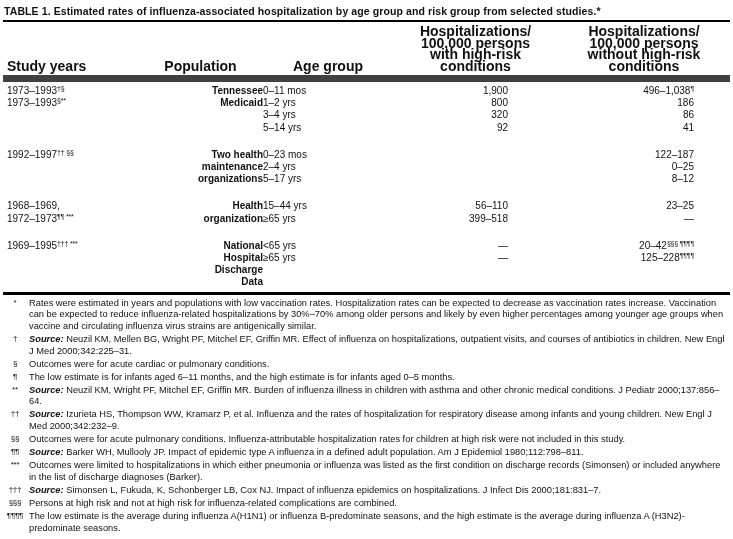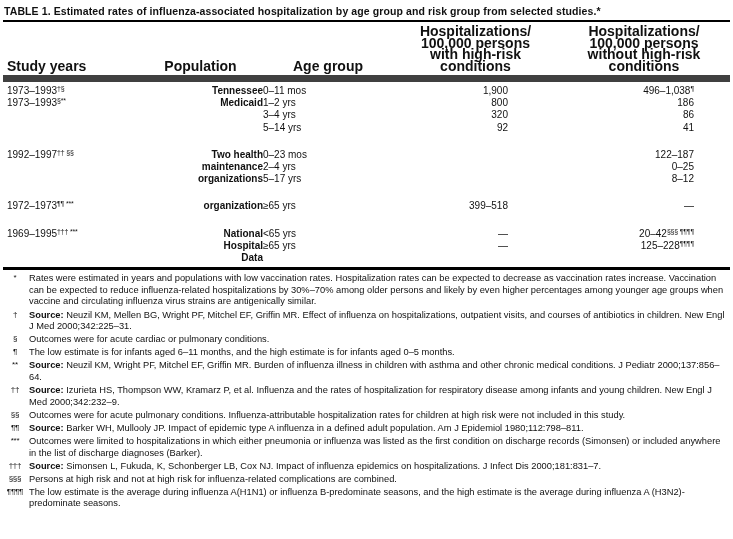--- a/index.html
+++ b/index.html
@@ -42,21 +42,21 @@
 
   .rule-bottom { height:3px; background:#000; margin-top:3px; }
 
   .footnotes { margin-top:3px; font-size:9.3px; line-height:11.6px; }
   .fn { display:flex; align-items:flex-start; margin-bottom:1.5px; }
   .fn-marker {
     flex:0 0 24px; text-align:center; font-size:8px;
     position:relative; top:-1px; letter-spacing:-0.2px; white-space:nowrap;
   }
   .fn-text { flex:1 1 auto; padding-left:2px; }
-  .fn-text b { font-weight:bold; }
+  .fn-text b { font-weight:bold;font-style:italic; }
 </style>
 </head>
 <body>
 
 <div class="page">
   <div class="title">TABLE 1. Estimated rates of influenza-associated hospitalization by age group and risk group from selected studies.*</div>
   <div class="rule-title"></div>
 
   <table class="data">
     <colgroup>
@@ -131,20 +131,27 @@
           <td class="c0"></td>
           <td class="c1">organizations</td>
           <td class="c2">5–17 yrs</td>
           <td class="c3"></td>
           <td class="c4">8–12</td>
         </tr>
         <tr class="gap">
           <td colspan="5"></td>
         </tr>
         <tr>
+          <td class="c0">1968–1969,</td>
+          <td class="c1">Health</td>
+          <td class="c2">15–44 yrs</td>
+          <td class="c3">56–110</td>
+          <td class="c4">23–25</td>
+        </tr>
+        <tr>
           <td class="c0"><span>1972–1973</span><sup class="fnref">¶¶ ***</sup></td>
           <td class="c1">organization</td>
           <td class="c2">≥65 yrs</td>
           <td class="c3">399–518</td>
           <td class="c4">—</td>
         </tr>
         <tr class="gap">
           <td colspan="5"></td>
         </tr>
         <tr>
@@ -156,20 +163,27 @@
         </tr>
         <tr>
           <td class="c0"></td>
           <td class="c1">Hospital</td>
           <td class="c2">≥65 yrs</td>
           <td class="c3">—</td>
           <td class="c4"><span>125–228</span><sup class="fnref">¶¶¶¶</sup></td>
         </tr>
         <tr>
           <td class="c0"></td>
+          <td class="c1">Discharge</td>
+          <td class="c2"></td>
+          <td class="c3"></td>
+          <td class="c4"></td>
+        </tr>
+        <tr>
+          <td class="c0"></td>
           <td class="c1">Data</td>
           <td class="c2"></td>
           <td class="c3"></td>
           <td class="c4"></td>
         </tr>
       </tbody>
   </table>
 
   <div class="rule-bottom"></div>
 

